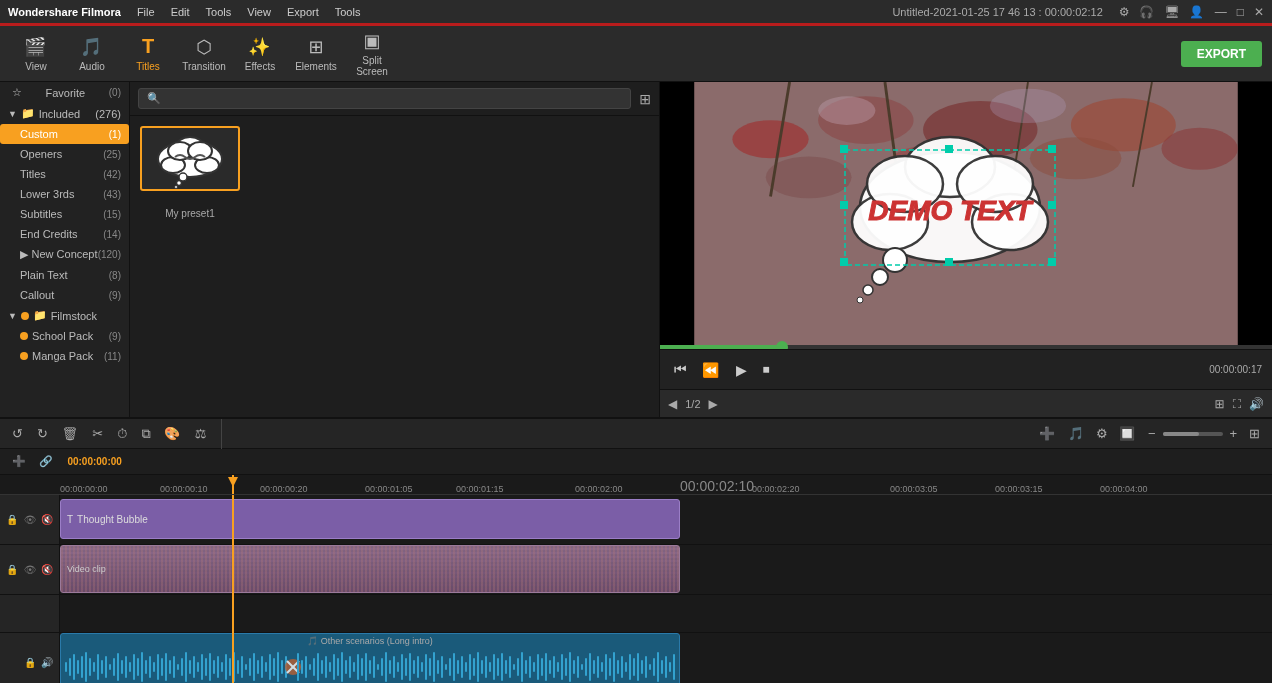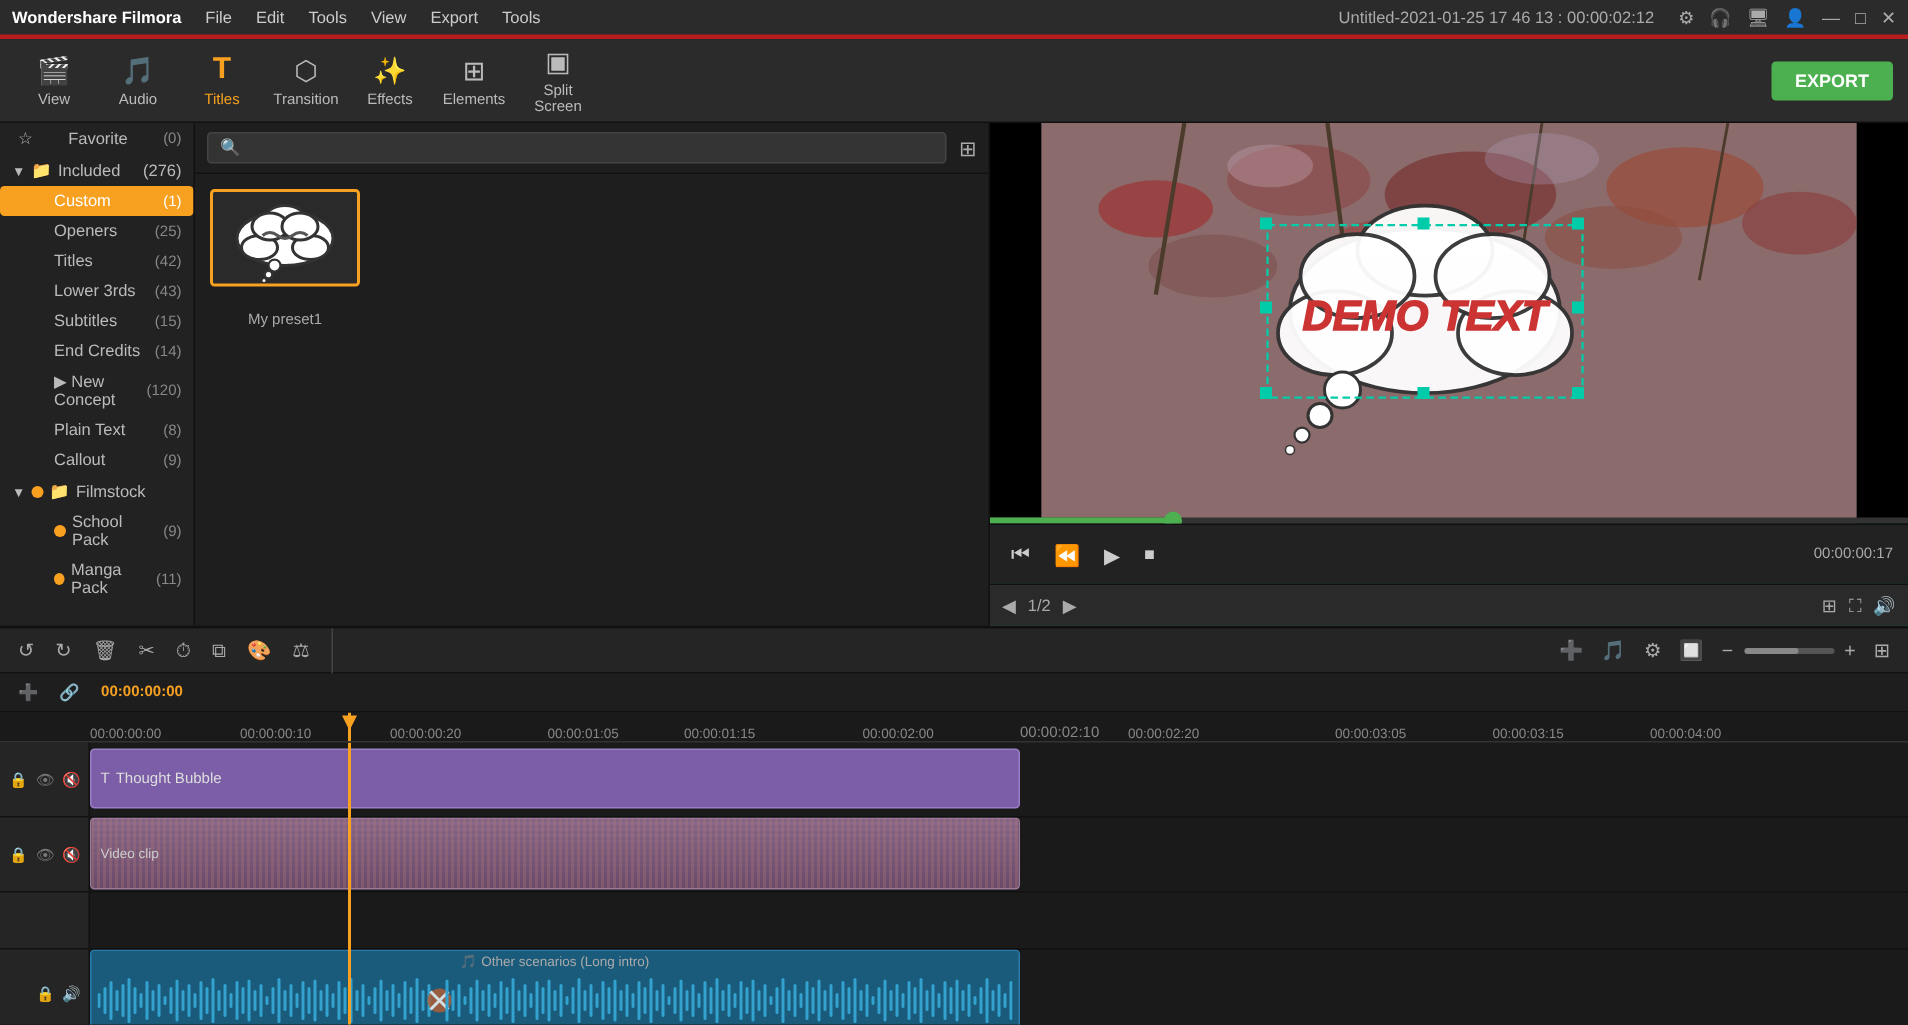--- a/index.html
+++ b/index.html
@@ -20,21 +20,21 @@
 
     
     #main { display: flex; height: calc(683px - 22px - 56px - 270px); }
 
     
     #left-panel { width: 130px; background: #222; border-right: 1px solid #111; overflow-y: auto; flex-shrink: 0; }
     .panel-item { display: flex; align-items: center; justify-content: space-between; padding: 4px 8px 4px 12px; cursor: pointer; font-size: 11px; color: #bbb; }
     .panel-item.active { background: #f8a020; color: #fff; border-radius: 3px; }
     .panel-item .count { color: #888; font-size: 10px; }
     .panel-item.active .count { color: #fff; }
-    .panel-item.indented { padding-left: 36px; }
+    .panel-item.indented { padding-left: 20px; }
     .section-header { display: flex; align-items: center; padding: 4px 8px; cursor: pointer; font-size: 11px; color: #bbb; }
     .section-header .arrow { margin-right: 4px; font-size: 9px; }
     .section-header .folder-icon { margin-right: 4px; }
 
     
     #content-area { width: 530px; background: #1e1e1e; border-right: 1px solid #111; display: flex; flex-direction: column; }
     #content-toolbar { display: flex; align-items: center; padding: 6px 8px; gap: 8px; border-bottom: 1px solid #111; }
     #search-box { flex: 1; background: #333; border: 1px solid #444; border-radius: 3px; padding: 3px 8px; color: #ccc; font-size: 11px; display: flex; align-items: center; gap: 4px; }
     #search-box input { background: transparent; border: none; outline: none; color: #ccc; font-size: 11px; width: 100%; }
     .grid-btn { color: #aaa; cursor: pointer; font-size: 14px; }
@@ -361,21 +361,21 @@
   </div>
 
   <div id="timeline-ruler" style="height:20px;background:#1a1a1a;display:flex;align-items:center;padding-left:60px;border-bottom:1px solid #333;overflow:hidden;position:relative;">
     <div style="display:flex;align-items:flex-end;height:100%;width:100%;position:relative;">
       <span style="position:absolute;left:0;font-size:9px;color:#888;">00:00:00:00</span>
       <span style="position:absolute;left:100px;font-size:9px;color:#888;">00:00:00:10</span>
       <span style="position:absolute;left:200px;font-size:9px;color:#888;">00:00:00:20</span>
       <span style="position:absolute;left:305px;font-size:9px;color:#888;">00:00:01:05</span>
       <span style="position:absolute;left:396px;font-size:9px;color:#888;">00:00:01:15</span>
       <span style="position:absolute;left:515px;font-size:9px;color:#888;">00:00:02:00</span>
-      <span style="position:absolute;left:620px;font-size:10px;color:#888;">00:00:02:10</span>
+      <span style="position:absolute;left:620px;font-size:14px;color:#888;">00:00:02:10</span>
       <span style="position:absolute;left:692px;font-size:9px;color:#888;">00:00:02:20</span>
       <span style="position:absolute;left:830px;font-size:9px;color:#888;">00:00:03:05</span>
       <span style="position:absolute;left:935px;font-size:9px;color:#888;">00:00:03:15</span>
       <span style="position:absolute;left:1040px;font-size:9px;color:#888;">00:00:04:00</span>
 
       <div style="position:absolute;left:168px;top:2px;width:0;height:0;border-left:5px solid transparent;border-right:5px solid transparent;border-top:10px solid #f8a020;z-index:11;"></div>
       <div style="position:absolute;left:172px;top:0;width:2px;height:20px;background:#f8a020;z-index:10;"></div>
     </div>
   </div>
 

